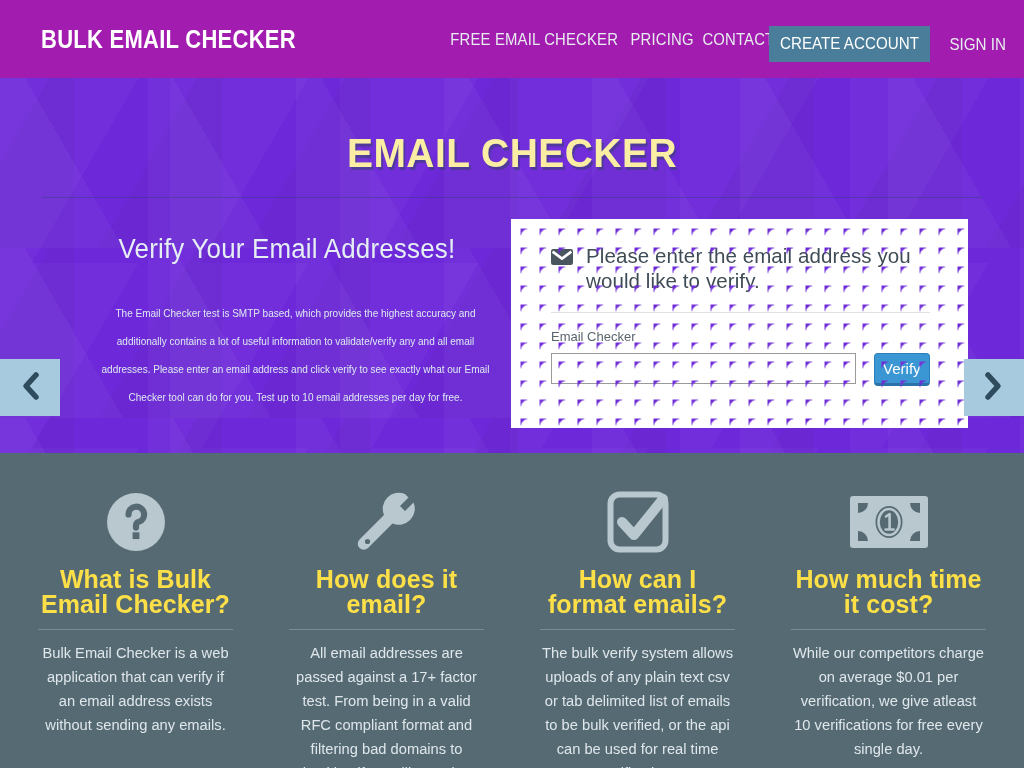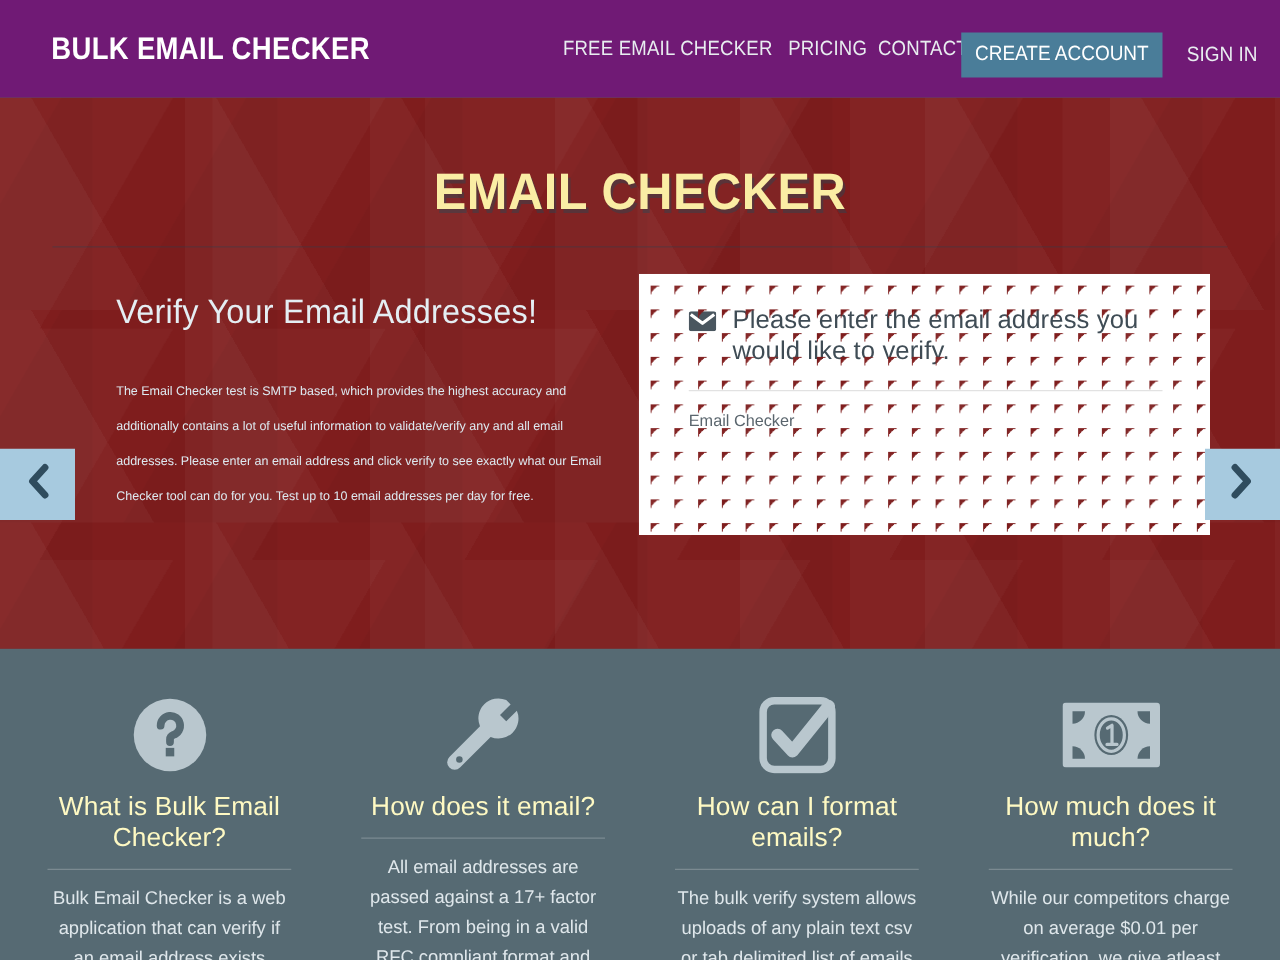--- a/index.html
+++ b/index.html
@@ -8,21 +8,21 @@
     width: 1024px; height: 768px;
     overflow: hidden;
     font-family: "Liberation Sans", sans-serif;
     background: #566a73;
   }
 
   
   .header {
     position: relative;
     height: 78px;
-    background: #701a75;
+    background: #a21caf;
     display: flex;
     align-items: center;
     z-index: 40;
   }
   .brand {
     margin-left: 41px;
     color: #ffffff;
     font-family: "Liberation Sans Narrow", "Liberation Sans", sans-serif;
     font-size: 25px;
     font-weight: bold;
@@ -69,22 +69,22 @@
     font-size: 16.5px;
     margin-left: 10px;
     transform: scaleX(.92);
     white-space: nowrap;
     cursor: pointer;
   }
 
   
   .hero {
     position: relative;
-    height: 441px;
-    background-color: #7f1d1d;
+    height: 375px;
+    background-color: #6d28d9;
     overflow: hidden;
   }
   .hero-pattern {
     position: absolute; inset: 0;
     background-image:
       linear-gradient(60deg,  rgba(255,255,255,.035) 50%, transparent 50%),
       linear-gradient(-60deg, rgba(0,0,0,.030) 50%, transparent 50%);
     background-size: 148px 170px, 148px 170px;
     background-position: 0 0, 74px 0;
     opacity: 1;
@@ -116,21 +116,21 @@
     height: 1px;
     background: rgba(30,70,90,.35);
     margin: 20px 0 0 0;
     border: 0;
   }
 
   .hero-cols {
     display: flex;
     margin-top: 36px;
   }
-  .col-left { width: 455px; padding-left: 51px; }
+  .col-left { width: 455px; padding-left: 51px; text-align: center; }
   .lead {
     color: #e4eef3;
     font-family: "Liberation Sans Narrow", "Liberation Sans", sans-serif;
     font-size: 27px;
     letter-spacing: .2px;
     transform: scaleX(.96);
     transform-origin: left center;
   }
   .body-copy {
     margin-top: 35px;
@@ -250,24 +250,24 @@
     padding: 0 28px;
     text-align: center;
   }
   .feature-icon {
     height: 76px;
     display: flex;
     align-items: center;
     justify-content: center;
   }
   .feature-title {
-    color: #fef9c3;
-    font-family: "Liberation Sans Narrow", "Liberation Sans", sans-serif;
-    font-size: 21px;
-    font-weight: normal;
+    color: #fde047;
+    font-family: "Liberation Sans Narrow", "Liberation Sans", sans-serif;
+    font-size: 25px;
+    font-weight: bold;
     line-height: 25px;
     margin-top: 7px;
     letter-spacing: .1px;
   }
   .feature-rule {
     height: 1px;
     background: rgba(255,255,255,.22);
     margin: 12px 0 0 0;
     border: 0;
   }
@@ -317,20 +317,24 @@
               <svg width="22" height="16" viewBox="0 0 22 16" aria-hidden="true">
                 <rect x="0" y="0" width="22" height="16" rx="2.2" fill="#4a565f"></rect>
                 <path d="M1.6 2.6 L11 9.6 L20.4 2.6" fill="none" stroke="#ffffff" stroke-width="2.6" stroke-linejoin="round"></path>
               </svg>
             </span>
             <div class="stamp-title">Please enter the email address you would like to verify.</div>
           </div>
           <hr class="stamp-rule">
 
           <div class="field-label">Email Checker</div>
+          <div class="field-row">
+            <input class="email-input" type="text" placeholder="" style="">
+            <button class="verify-btn">Verify</button>
+          </div>
         </div>
       </div>
     </div>
   </div>
 
   <div class="carousel-arrow arrow-left">
     <span>
       <svg width="22" height="30" viewBox="0 0 22 30" aria-hidden="true">
         <path d="M17 4 L7 15 L17 26" fill="none" stroke="#2f4c5e" stroke-width="5.5" stroke-linecap="round" stroke-linejoin="round"></path>
       </svg>
@@ -390,18 +394,18 @@
         <rect x="0" y="0" width="78" height="52" rx="3" fill="#b9c7ce"></rect>
         <path d="M8 7 h10 a10 10 0 0 1 -10 10 z" fill="#566a73"></path>
         <path d="M70 7 h-10 a10 10 0 0 0 10 10 z" fill="#566a73"></path>
         <path d="M8 45 h10 a10 10 0 0 0 -10 -10 z" fill="#566a73"></path>
         <path d="M70 45 h-10 a10 10 0 0 1 10 -10 z" fill="#566a73"></path>
         <ellipse cx="39" cy="26" rx="13.5" ry="16" fill="#566a73"></ellipse>
         <ellipse cx="39" cy="26" rx="10.5" ry="13" fill="none" stroke="#b9c7ce" stroke-width="2.6"></ellipse>
         <path d="M36 20.5 L39.6 18.2 L39.6 33.5 M35.6 33.5 H43.6" fill="none" stroke="#b9c7ce" stroke-width="2.6" stroke-linecap="round" stroke-linejoin="round"></path>
       </svg>
     </div>
-    <div class="feature-title">How much does it much?</div>
+    <div class="feature-title">How much time it cost?</div>
     <hr class="feature-rule">
     <div class="feature-text">While our competitors charge on average $0.01 per verification, we give atleast 10 verifications for free every single day.</div>
   </div>
 
 </div>
 
 </body></html>

